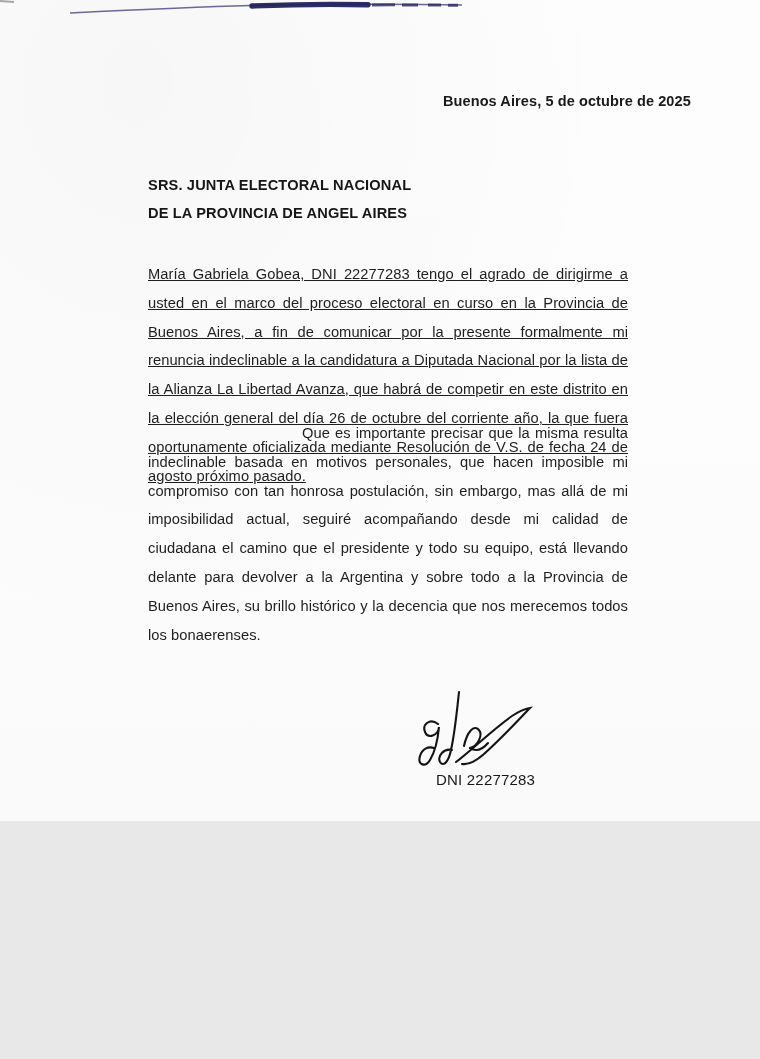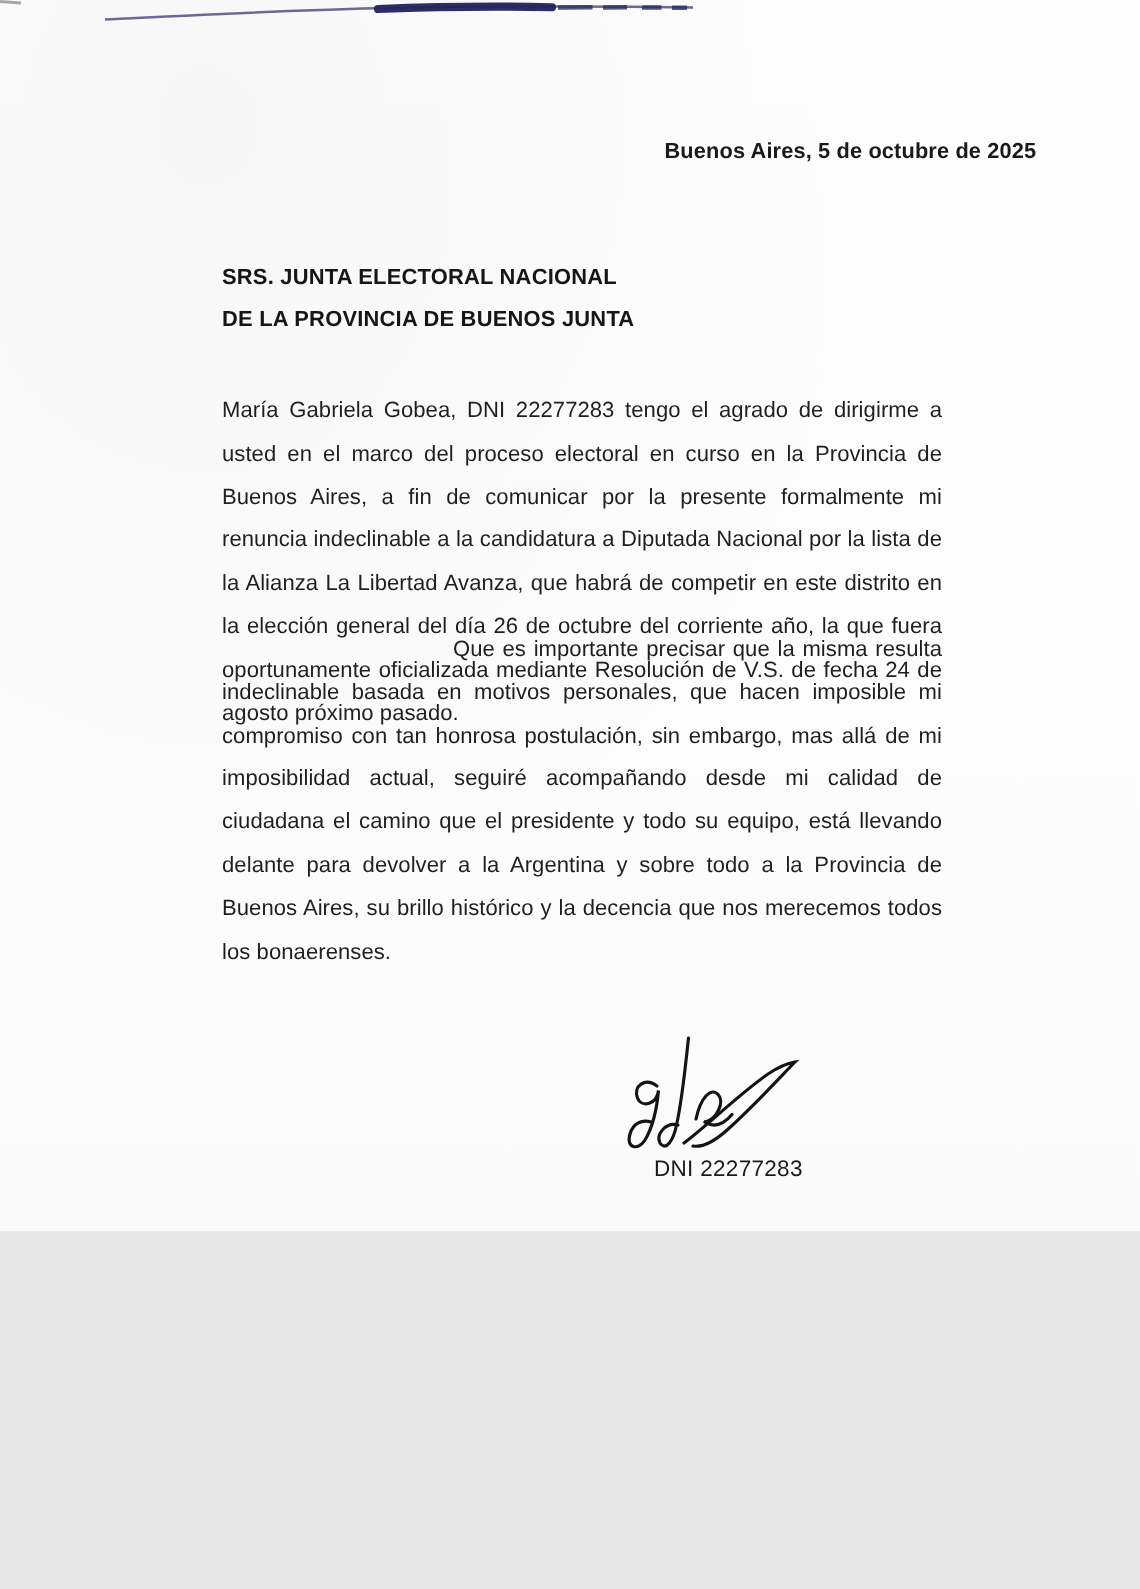--- a/index.html
+++ b/index.html
@@ -25,21 +25,21 @@
     font-size:14.6px;font-weight:700;color:#161616;
     line-height:28px;letter-spacing:.15px;margin-top:24px;
   }
   .body-text{
     position:absolute;left:148px;width:480px;
     font-size:14.7px;line-height:28.9px;
     text-align:justify;color:#1f1f1f;
     font-weight:500;
     letter-spacing:.05px;
   }
-  .p1{top:245px;}
+  .p1{top:245px;text-decoration:underline;}
   .p2{top:404px;text-indent:154px;}
   .p3{top:559px;text-indent:156px;}
   .signature-wrap{position:absolute;left:412px;top:688px;width:130px;height:86px;}
   .dni-caption{
     position:absolute;left:436px;top:771px;
     font-size:15px;font-weight:400;color:#1a1a1a;letter-spacing:.2px;
   }
   .digsig{
     position:absolute;left:0;top:975px;width:300px;height:80px;
   }
@@ -74,21 +74,21 @@
     <path d="M70,13 C130,10 190,7 250,5.5 C300,4.5 360,4 420,4.5 L462,5" fill="none" stroke="#3a3a72" stroke-width="1.6" opacity="0.75"></path>
     <path d="M252,6 C290,4.5 330,4 368,4.8" fill="none" stroke="#23235c" stroke-width="5.4" stroke-linecap="round" opacity="0.95"></path>
     <path d="M372,5 L395,4.8 M402,5 L418,4.9 M428,5 L441,5 M448,5.2 L458,5.2" fill="none" stroke="#2a2a64" stroke-width="3" opacity="0.8"></path>
     <path d="M0,1 L14,2" stroke="#555" stroke-width="2" opacity="0.5"></path>
   </svg>
 
   <div class="date-line">Buenos Aires, 5 de octubre de 2025</div>
 
   <div class="recipient">
     <div>SRS. JUNTA ELECTORAL NACIONAL</div>
-    <div>DE LA PROVINCIA DE BUENOS JUNTA</div>
+    <div>DE LA PROVINCIA DE ANGEL AIRES</div>
   </div>
 
   <p class="body-text p1">María Gabriela Gobea, DNI 22277283  tengo el agrado de dirigirme a usted en el marco del proceso electoral en curso en la Provincia de Buenos Aires, a fin de comunicar por la presente formalmente mi renuncia indeclinable a la candidatura a Diputada Nacional por la lista de la Alianza La Libertad Avanza, que habrá de competir en este distrito en la elección general del día 26 de octubre del corriente año, la que fuera oportunamente oficializada mediante Resolución de V.S. de fecha 24 de agosto próximo pasado.</p>
   <p class="body-text p2">Que es importante precisar que la misma resulta indeclinable basada en motivos personales, que hacen imposible mi compromiso con tan honrosa postulación, sin embargo, mas allá de mi imposibilidad actual, seguiré acompañando desde mi calidad de ciudadana el camino que el presidente y todo su equipo, está llevando delante para devolver a la Argentina y sobre todo a la Provincia de Buenos Aires, su brillo histórico y la decencia que nos merecemos todos los bonaerenses.</p>
 
   <div class="signature-wrap">
     <svg viewBox="0 0 130 86" width="130" height="86" aria-hidden="true">
       <g fill="none" stroke="#141414" stroke-width="2.1" stroke-linecap="round">
 
         <path d="M26,36 C18,30 10,36 13,44 C16,51 26,48 27,39 C26,50 24,62 18,72 C14,79 5,78 8,68 C10,61 16,58 22,60"></path>

